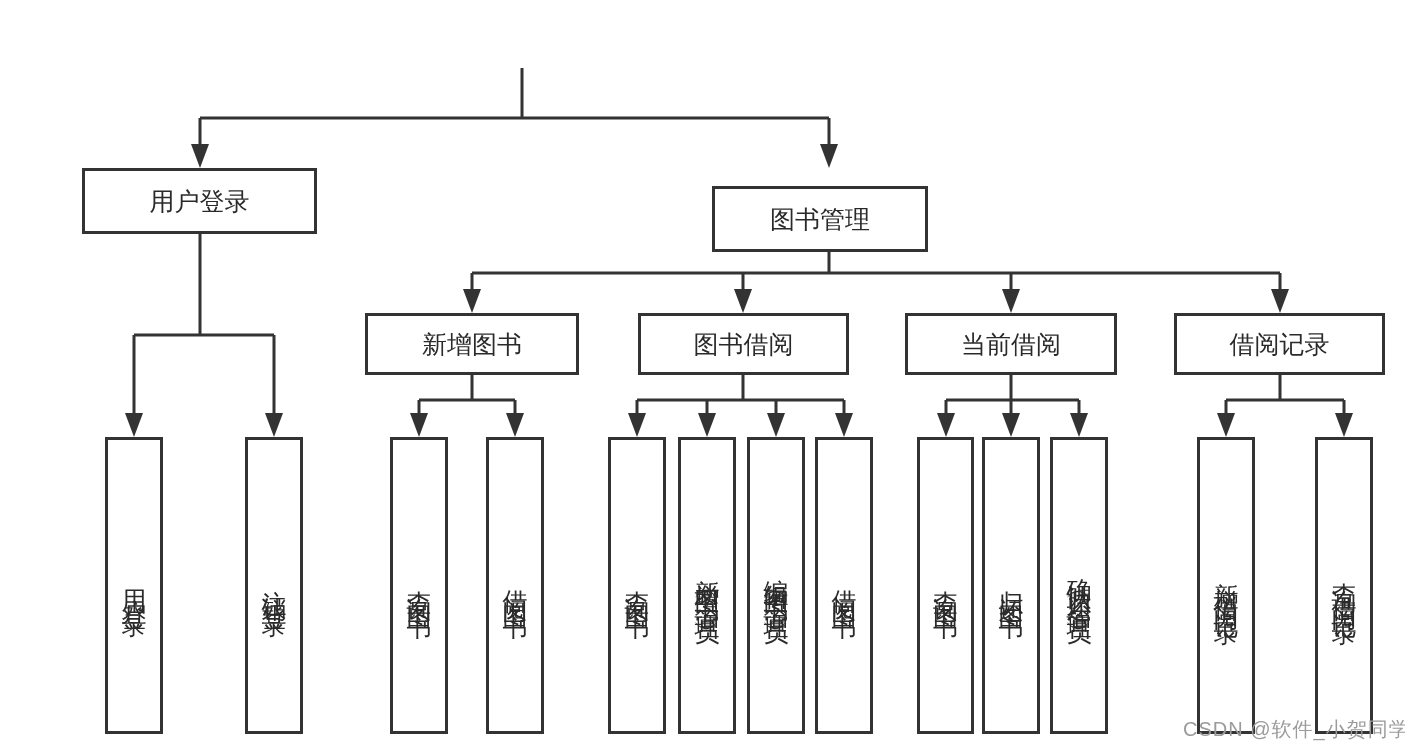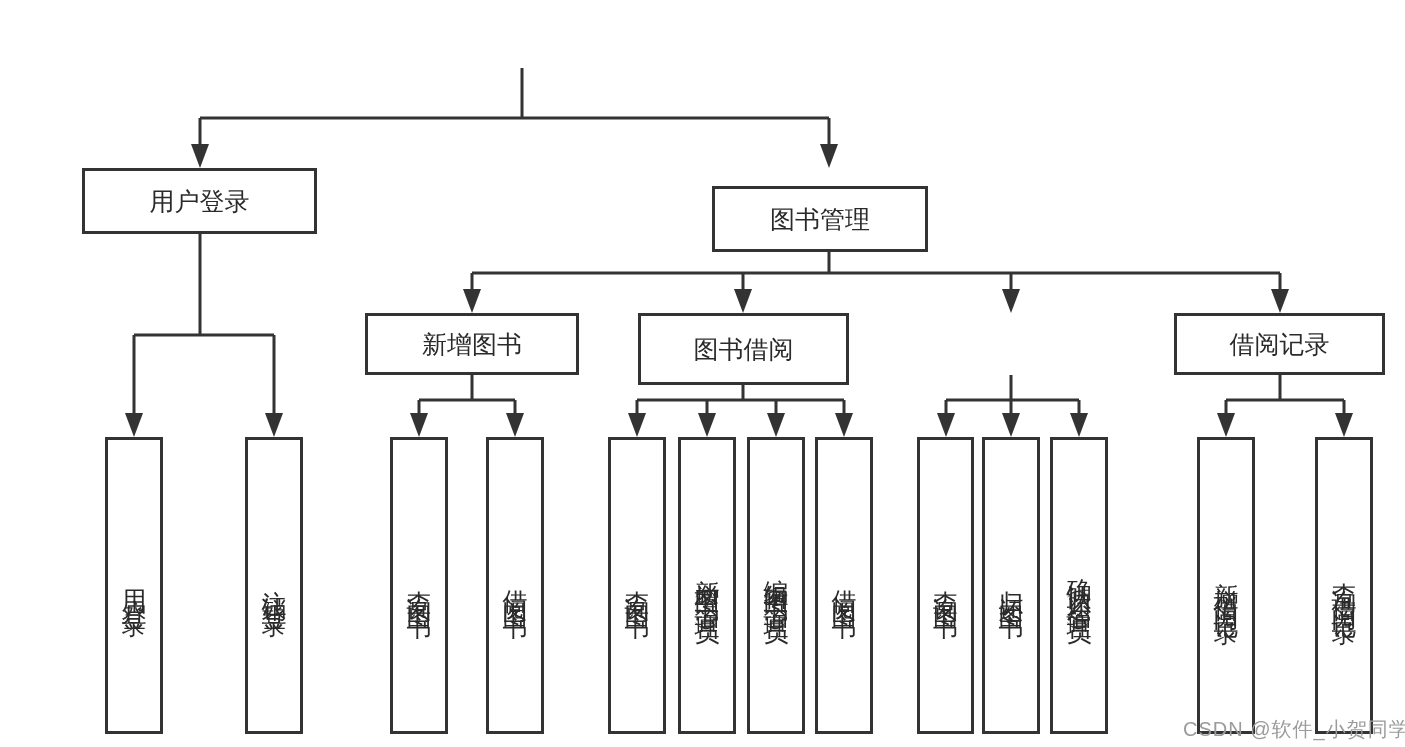--- a/index.html
+++ b/index.html
@@ -90,21 +90,22 @@
       <polygon points="1226,437 1217,413 1235,413"></polygon>
       <polygon points="1344,437 1335,413 1353,413"></polygon>
     </g>
   </svg>
 
 
   <div class="node" style="left:82px; top:168px; width:235px; height:66px;">用户登录</div>
   <div class="node" style="left:712px; top:168px; width:216px; height:66px;margin-top:18px;">图书管理</div>
 
   <div class="node" style="left:365px; top:313px; width:214px; height:62px;">新增图书</div>
-  <div class="node" style="left:638px; top:313px; width:211px; height:72px;">图书借阅</div>
+  <div class="node" style="left:638px; top:313px; width:211px; height:62px;">图书借阅</div>
+  <div class="node" style="left:905px; top:313px; width:212px; height:62px;">当前借阅</div>
   <div class="node" style="left:1174px; top:313px; width:211px; height:62px;">借阅记录</div>
 
   <div class="node vnode" style="left:105px; top:437px; width:58px; height:297px;">用户登录</div>
   <div class="node vnode" style="left:245px; top:437px; width:58px; height:297px;">注销登录</div>
 
   <div class="node vnode" style="left:390px; top:437px; width:58px; height:297px;">查询图书</div>
   <div class="node vnode" style="left:486px; top:437px; width:58px; height:297px;">借阅图书</div>
 
   <div class="node vnode" style="left:608px; top:437px; width:58px; height:297px;">查询图书</div>
   <div class="node vnode long" style="left:678px; top:437px; width:58px; height:297px;">新增图书（管理员）</div>

